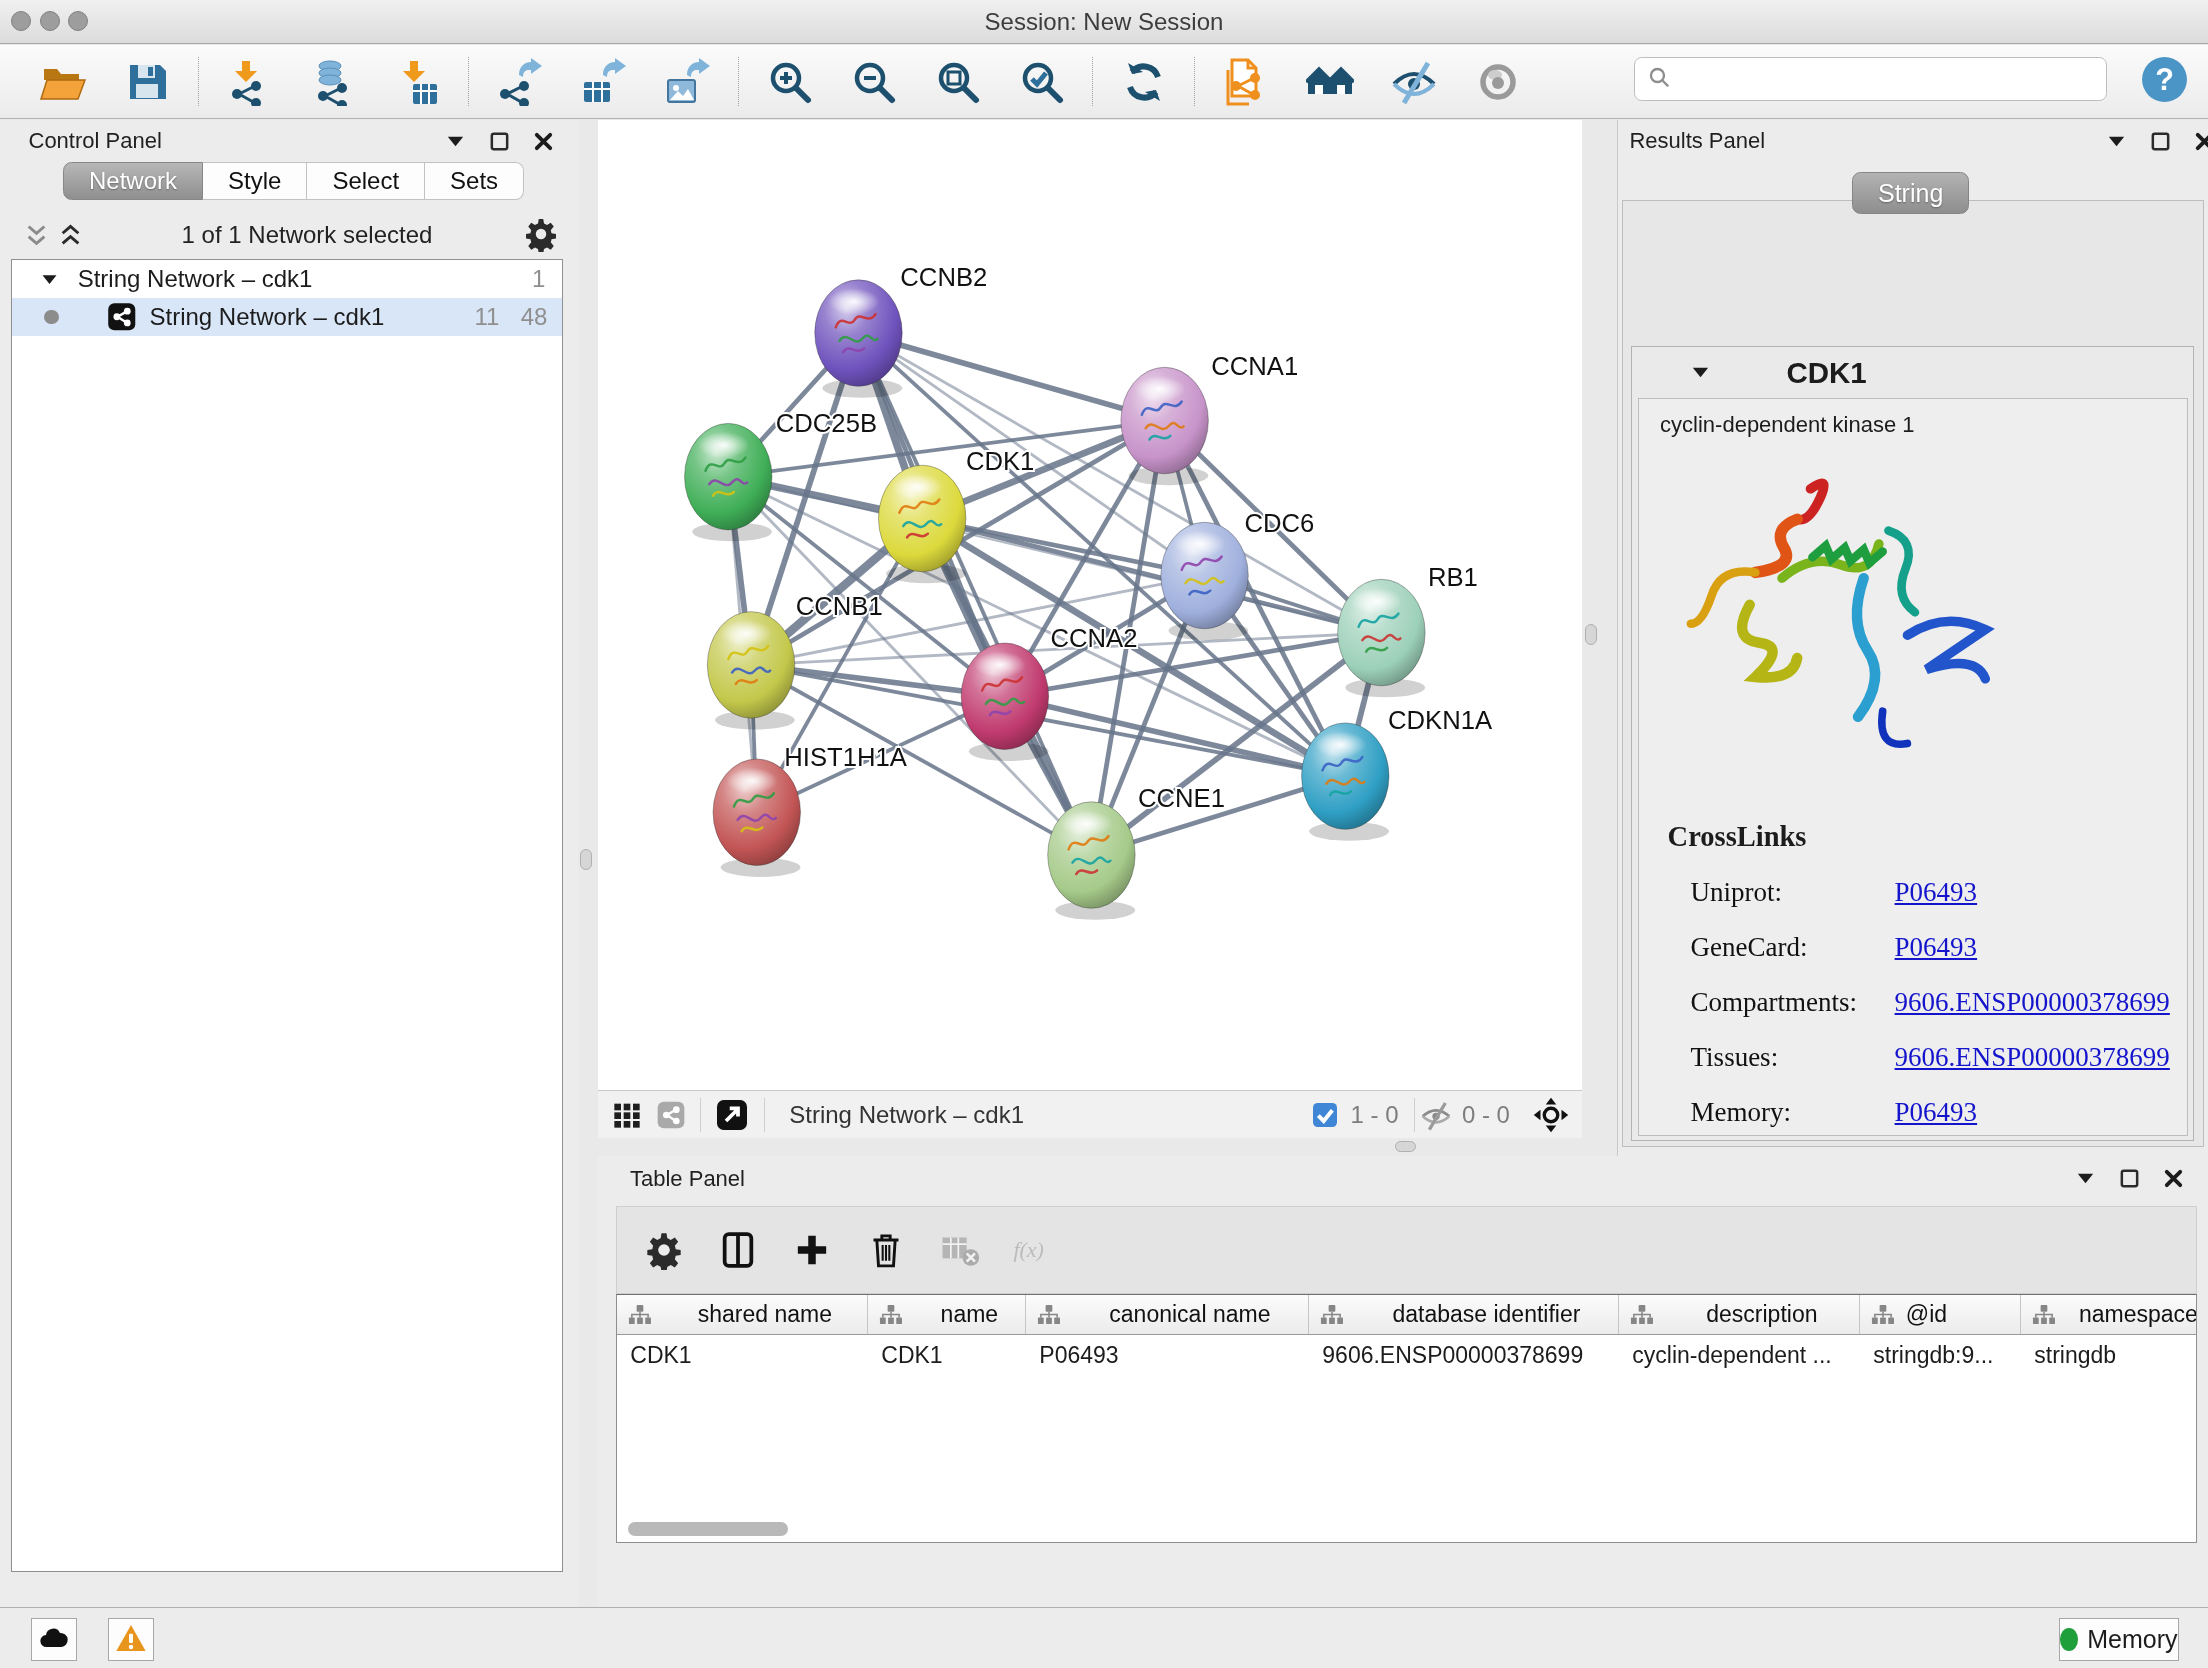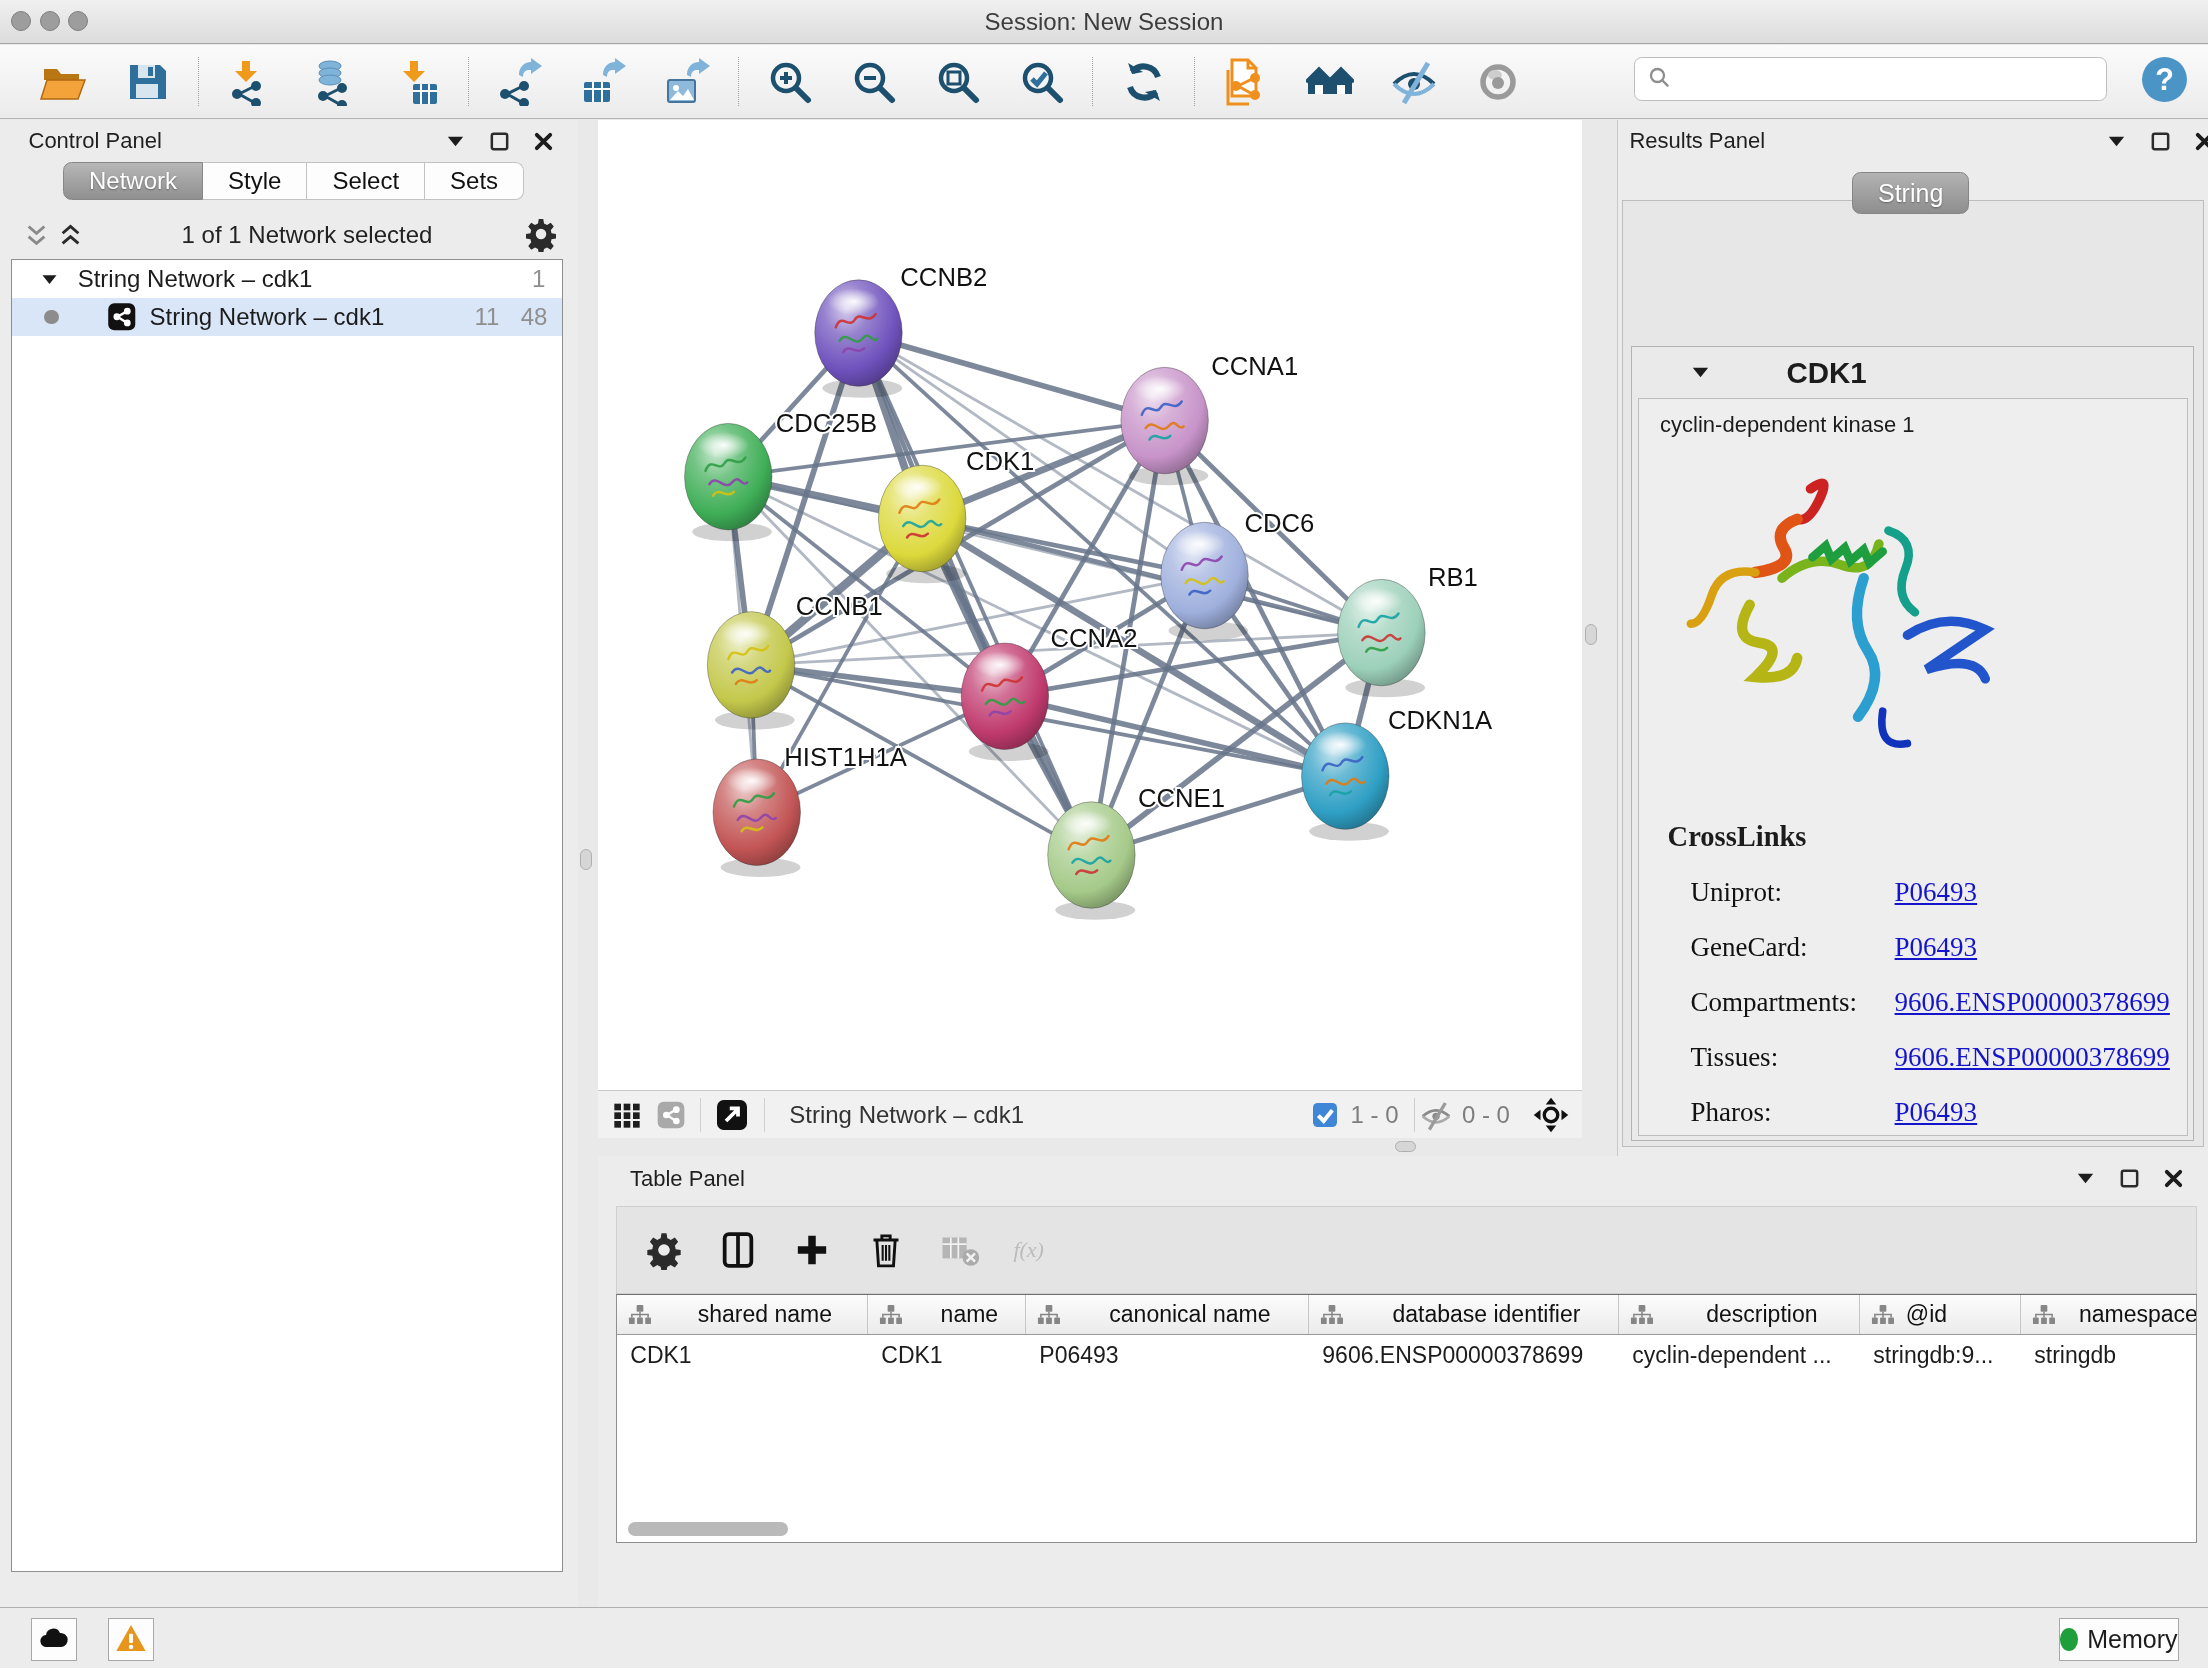--- a/index.html
+++ b/index.html
@@ -776,21 +776,21 @@
               </div>
               <div class="xl-row">
                 <span class="xl-label">Compartments:</span>
                 <a class="xl-link">9606.ENSP00000378699</a>
               </div>
               <div class="xl-row">
                 <span class="xl-label">Tissues:</span>
                 <a class="xl-link">9606.ENSP00000378699</a>
               </div>
               <div class="xl-row">
-                <span class="xl-label">Pharos:</span>
+                <span class="xl-label">Memory:</span>
                 <a class="xl-link">P06493</a>
               </div>
             </div>
         </div>
       </div>
     </div>
   </div>
 </div>
 
 <div class="table-panel">

